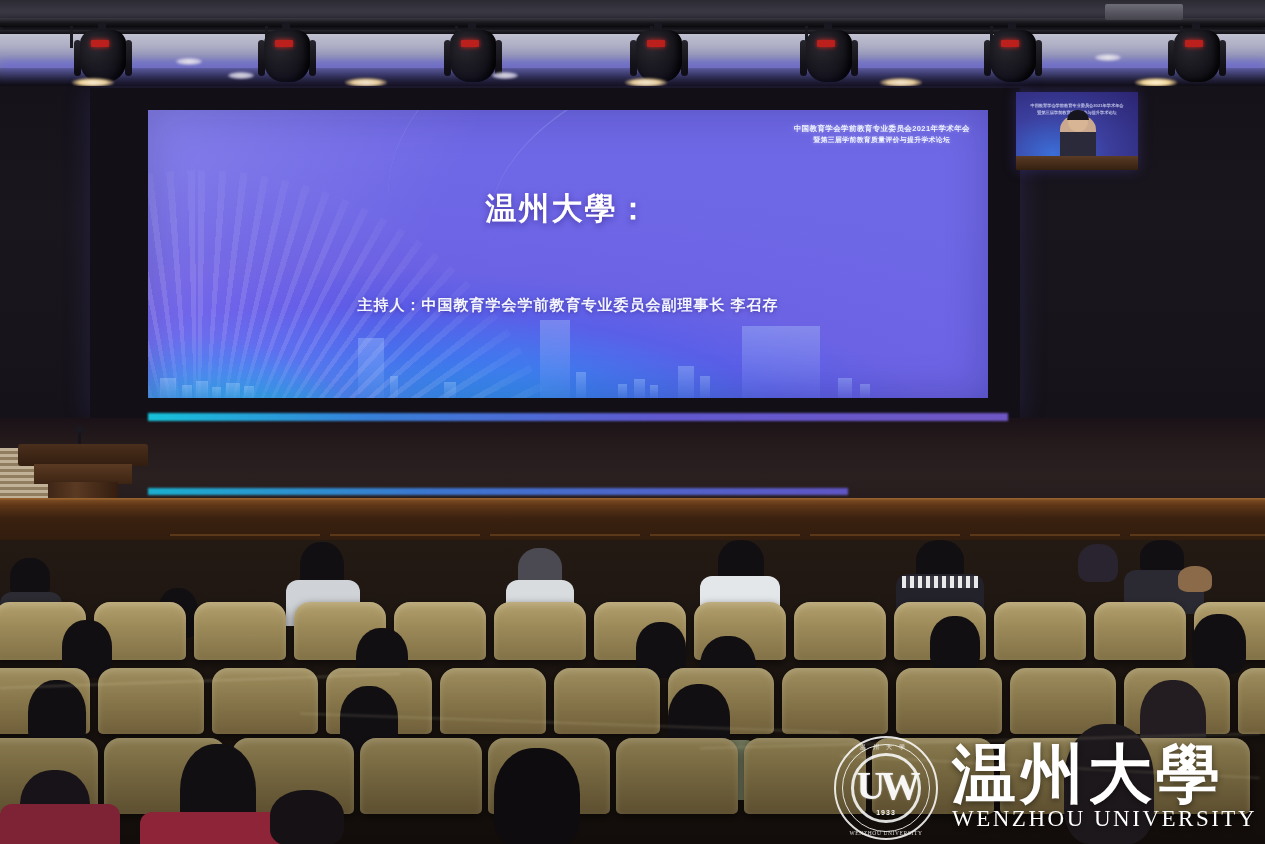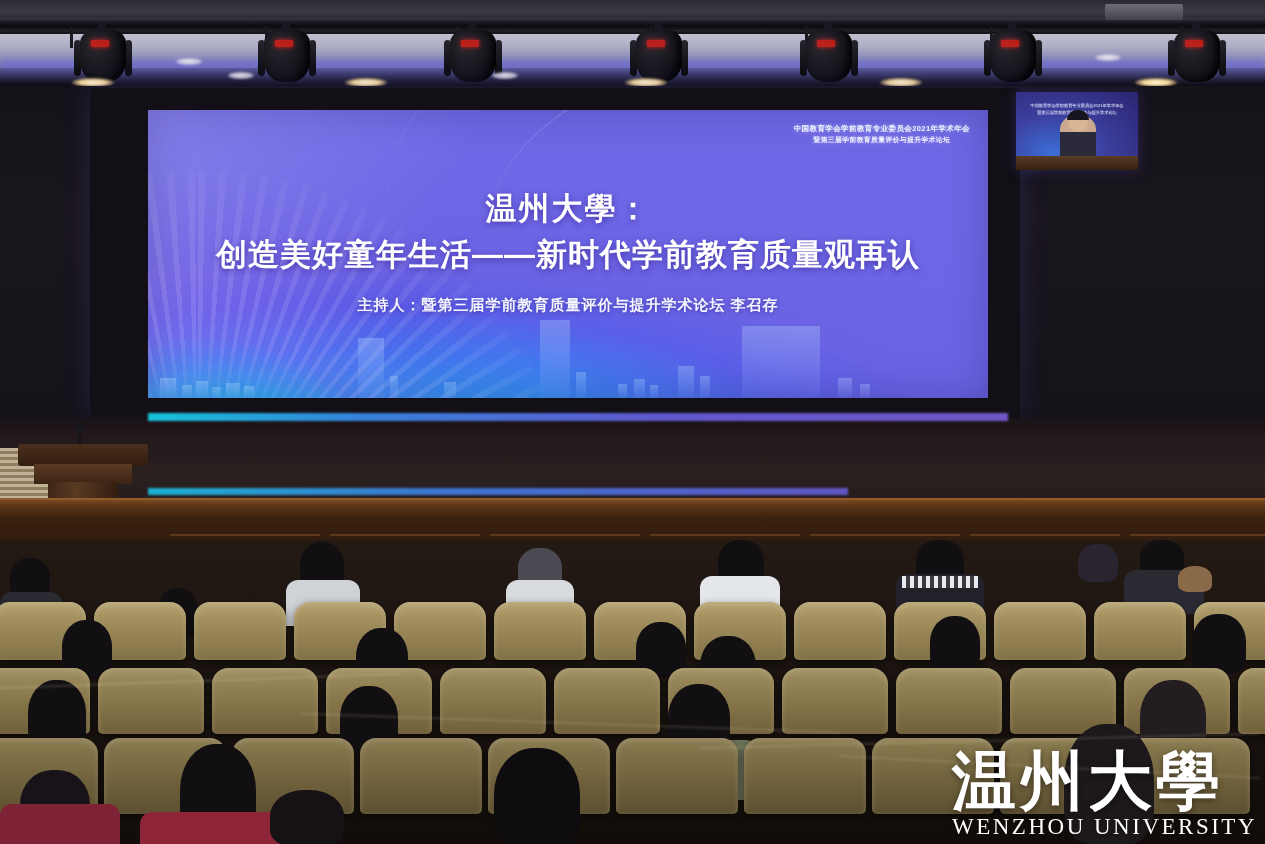--- a/index.html
+++ b/index.html
@@ -518,22 +518,21 @@
     </div>
 
     <div class="screen-sheen"></div>
 
     <div class="slide-header">
       <div class="l1">中国教育学会学前教育专业委员会2021年学术年会</div>
       <div class="l2">暨第三届学前教育质量评价与提升学术论坛</div>
     </div>
 
     <div class="slide-title1">温州大學：</div>
-    <div class="slide-title2">创造美好童年生活——新时代学前教育质量观再认</div>
-    <div class="slide-host">主持人：暨第三届学前教育质量评价与提升学术论坛 李召存</div>
+    <div class="slide-host">主持人：中国教育学会学前教育专业委员会副理事长 李召存</div>
   </div>
 
   <div class="side-screen">
     <div class="ss-bg"></div>
     <div class="ss-txt">
       <div>中国教育学会学前教育专业委员会2021年学术年会</div>
       <div>暨第三届学前教育质量评价与提升学术论坛</div>
     </div>
     <div class="ss-person"></div>
     <div class="ss-head"></div>
@@ -656,19 +655,28 @@
     <div class="hair-long" style="left:1064px;top:184px;width:90px;height:120px;background:#1d181c;"></div>
 
     <div class="streak" style="left:0px;top:140px;width:400px;height:2px;transform:rotate(-2deg);opacity:.35;"></div>
     <div class="streak" style="left:300px;top:182px;width:540px;height:2px;transform:rotate(2deg);opacity:.3;"></div>
     <div class="streak" style="left:700px;top:200px;width:560px;height:2px;transform:rotate(-1.5deg);opacity:.3;"></div>
     <div class="streak" style="left:840px;top:226px;width:420px;height:2px;transform:rotate(3deg);opacity:.28;"></div>
 
   </div>
 
   <div class="watermark">
+    <div class="wm-seal">
+      <span class="r1"></span>
+        <span class="r2"></span>
+        <span class="r3"></span>
+      <span class="wm-cn-top">温州大學</span>
+      <span class="wm-monogram">UW</span>
+      <span class="wm-year">1933</span>
+      <span class="wm-en-bot">WENZHOU UNIVERSITY</span>
+    </div>
     <div class="wm-text">
       <span class="wm-cn">温州大學</span>
       <span class="wm-en">WENZHOU UNIVERSITY</span>
     </div>
   </div>
 
 </div>
 
 </body></html>

